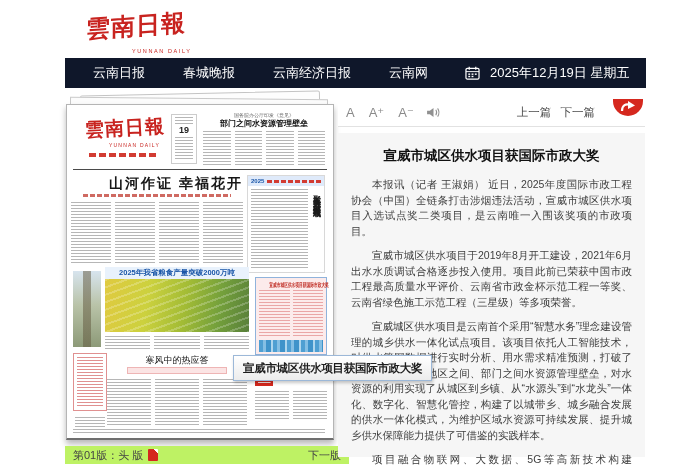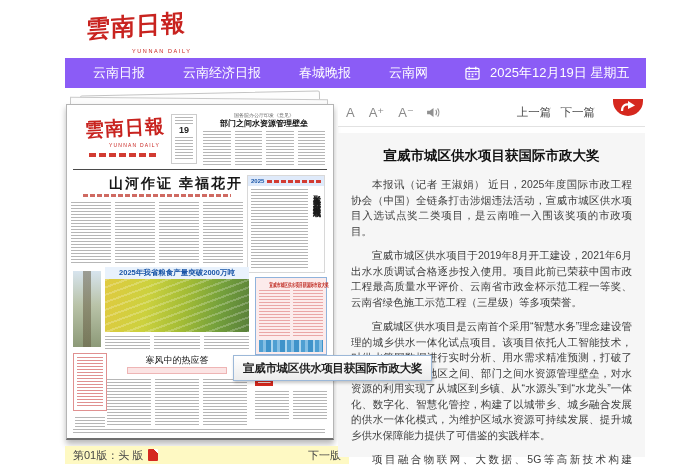--- a/index.html
+++ b/index.html
@@ -6,21 +6,21 @@
     font-family:"Liberation Sans","DejaVu Sans",sans-serif;}
   .page{position:absolute;inset:0;width:700px;height:467px;background:#fff;}
 
   
   .logo{position:absolute;left:86px;top:4px;width:140px;height:56px;cursor:pointer;}
   .logo-text{position:absolute;left:0;top:6px;font-family:"DejaVu Serif","Liberation Serif",serif;
     font-weight:bold;font-size:24px;color:#c8231f;transform:rotate(-4deg) skewX(-4deg);letter-spacing:1px;}
   .logo-sub{position:absolute;left:46px;top:44px;font-size:5.5px;color:#c8231f;letter-spacing:1.6px;}
 
   
-  .navbar{position:absolute;left:65px;top:58px;width:581px;height:30px;background:#8b5cf6;
+  .navbar{position:absolute;left:65px;top:58px;width:581px;height:30px;background:#0f172a;
     display:flex;align-items:center;color:#fff;font-size:13px;}
   .nav-item{padding:0 19px;cursor:pointer;white-space:nowrap;}
   .nav-item:first-child{padding-left:28px;}
   .nav-divider{width:1px;height:14px;background:rgba(255,255,255,.45);margin:0 2px;}
   .nav-cal{display:inline-flex;align-items:center;margin:0 10px 0 14px;cursor:pointer;}
   .nav-date{margin-left:auto;margin-right:26px;white-space:nowrap;}
 
   
   .sheet1{position:absolute;left:80px;top:93px;width:238px;height:9px;background:#fdfdfd;
     border:1px solid #c4c4c4;transform:rotate(-1.2deg);border-radius:2px;}
@@ -86,21 +86,21 @@
     background-image:repeating-linear-gradient(to bottom,rgba(255,255,255,.85) 0 1px,transparent 1px 3px);background-size:70% 70%;background-position:50% 50%;background-repeat:no-repeat;}
   .np-seal{left:211px;top:256px;width:11px;height:13px;border:2px solid #d5281e;background:#fff;box-sizing:border-box;}
   .np-qr1{left:228px;top:254px;width:15px;height:15px;border:1px solid #ddd;background-color:#fff;
     background-image:repeating-conic-gradient(#2f2f2f 0% 25%,#fff 0% 50%);background-size:4px 4px;}
   .np-qr2{left:247px;top:254px;width:15px;height:15px;border:1px solid #ddd;background-color:#fff;
     background-image:repeating-conic-gradient(#2f2f2f 0% 25%,#fff 0% 50%);background-size:4px 4px;}
   .np-cols-br{left:188px;top:286px;width:72px;height:30px;}
   .np-bottomline{left:6px;top:324px;width:252px;height:4px;}
 
   
-  .pagenav{position:absolute;left:65px;top:446px;width:284px;height:18px;background:#fef9c3;
+  .pagenav{position:absolute;left:65px;top:446px;width:284px;height:18px;background:#bef264;
     display:flex;align-items:center;font-size:11px;color:#444;padding:0 8px;box-sizing:border-box;}
   .pdf-icon{display:inline-block;width:10px;height:12px;margin-left:5px;background:#d5281e;
     background-image:linear-gradient(225deg,#fff 0 3px,transparent 3px);border-radius:1px;cursor:pointer;}
   .nextpage{margin-left:auto;cursor:pointer;}
 
   
   .toolbar{position:absolute;left:338px;top:99px;width:307px;height:27px;background:#fff;
     border-bottom:1px solid #e2e2e2;display:flex;align-items:center;}
   .fbtn{color:#8a8a8a;font-size:13px;margin-left:14px;cursor:pointer;}
   .fbtn:first-child{margin-left:8px;}
@@ -126,22 +126,22 @@
 
 <div class="page">
 
   <div class="logo">
     <div class="logo-text">雲南日報</div>
     <div class="logo-sub">YUNNAN DAILY</div>
   </div>
 
   <div class="navbar">
     <span class="nav-item">云南日报</span>
+    <span class="nav-item">春城晚报</span>
     <span class="nav-item">云南经济日报</span>
-    <span class="nav-item">春城晚报</span>
     <span class="nav-item">云南网</span>
     <span class="nav-divider"></span>
     <span class="nav-cal">
       <svg viewBox="0 0 16 15" width="15" height="14">
         <rect x="1" y="2.5" width="14" height="11.5" rx="1.5" fill="none" stroke="#fff" stroke-width="1.3"></rect>
         <line x1="4.5" y1="0.8" x2="4.5" y2="4" stroke="#fff" stroke-width="1.3"></line>
         <line x1="11.5" y1="0.8" x2="11.5" y2="4" stroke="#fff" stroke-width="1.3"></line>
         <line x1="1" y1="6" x2="15" y2="6" stroke="#fff" stroke-width="1"></line>
         <g fill="#fff">
           <rect x="3.5" y="8" width="2" height="1.5"></rect>

